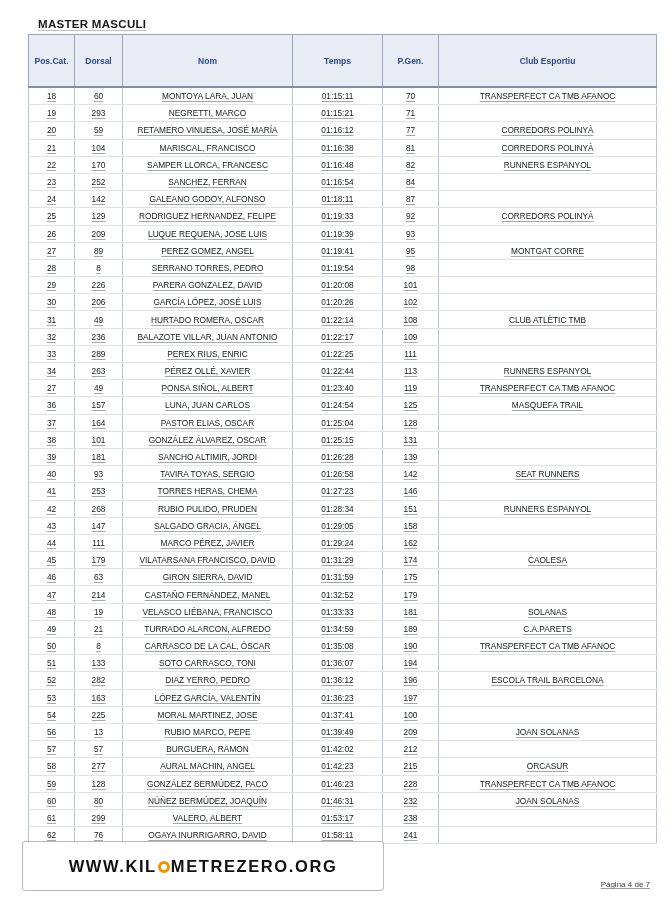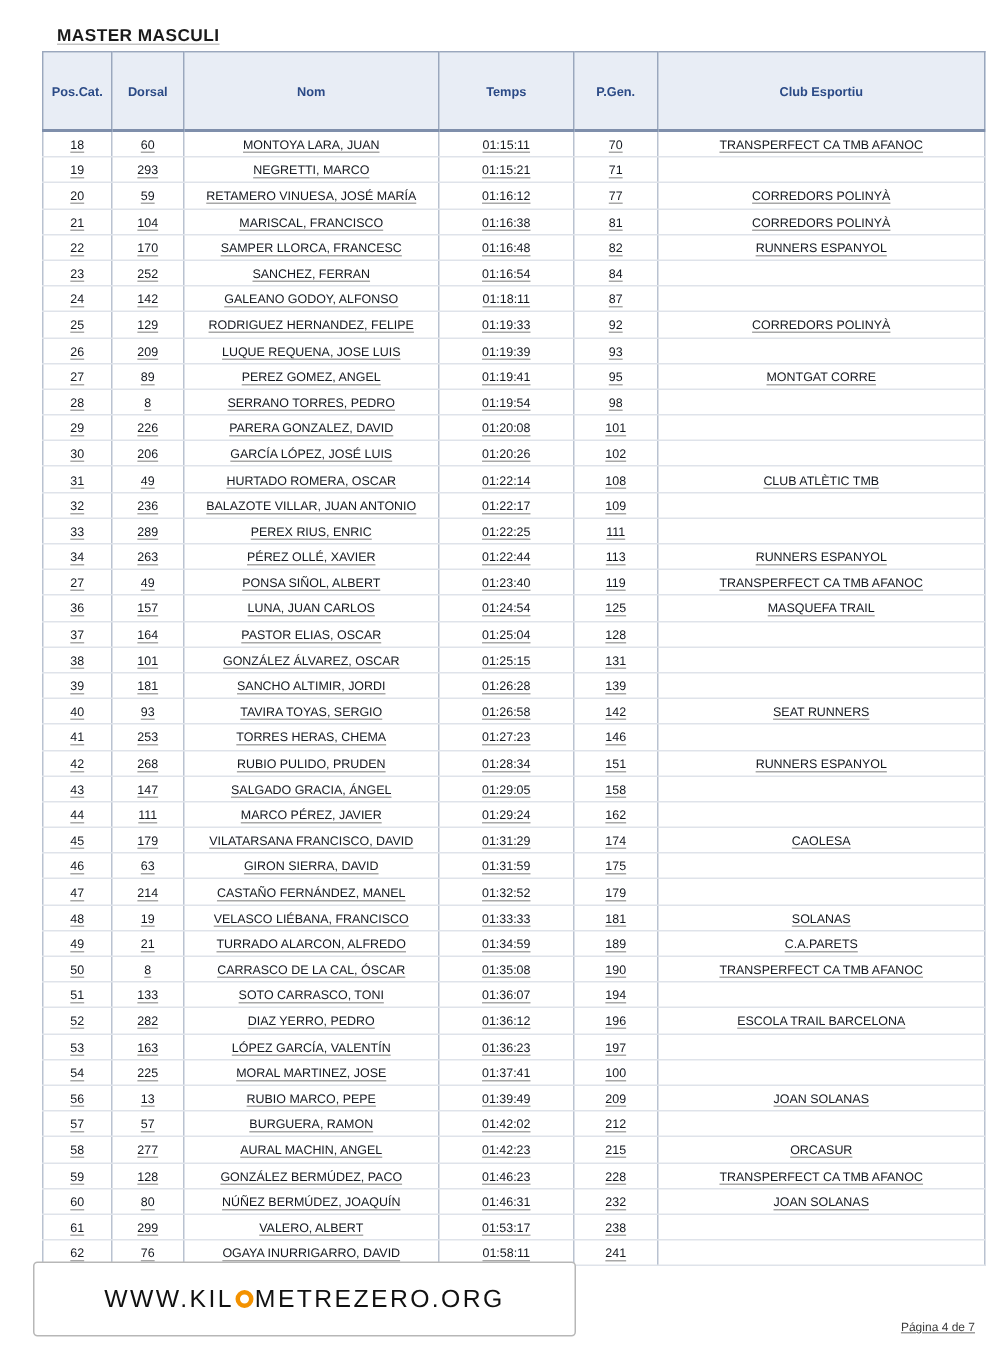--- a/index.html
+++ b/index.html
@@ -88,21 +88,21 @@
     height: 48px;
     border: 1px solid #b7b7b7;
     border-radius: 3px;
     background: #ffffff;
     display: flex;
     align-items: center;
     justify-content: center;
   }
   .brand {
     font-size: 16.5px;
-    font-weight: normal;
+    font-weight: bold;
     letter-spacing: 1.6px;
     color: #111111;
     font-family: "Liberation Sans", sans-serif;
   }
   .brand .o-ring {
     display: inline-block;
     width: 12px;
     height: 12px;
     border: 3px solid #f39200;
     border-radius: 50%;

